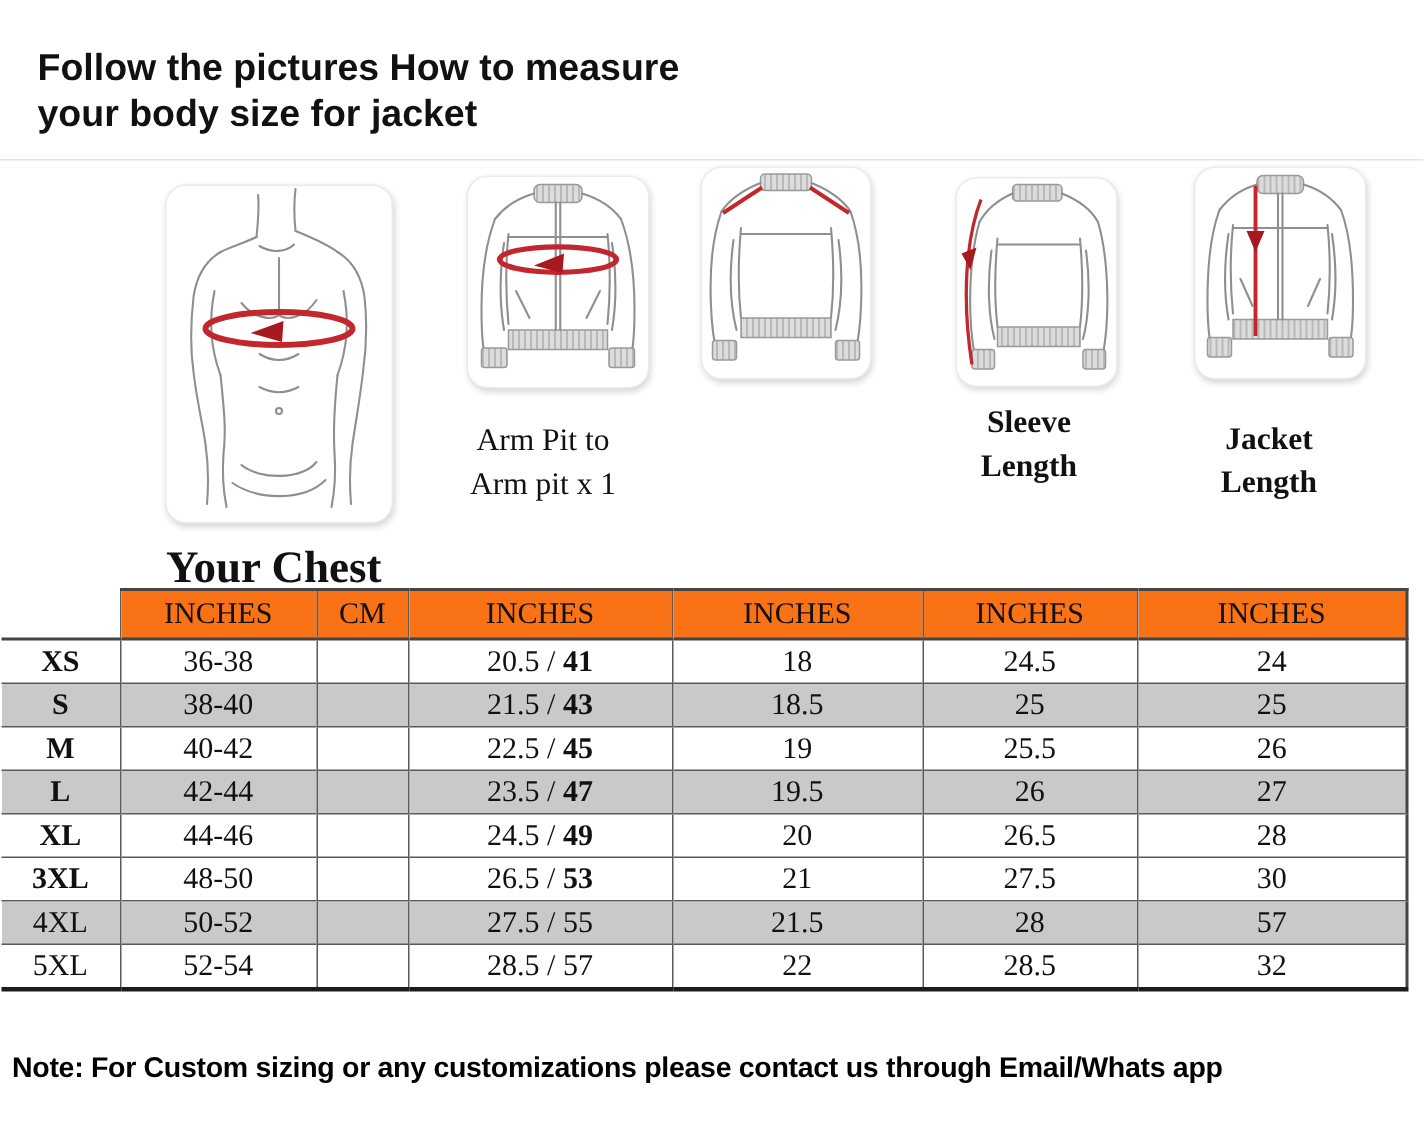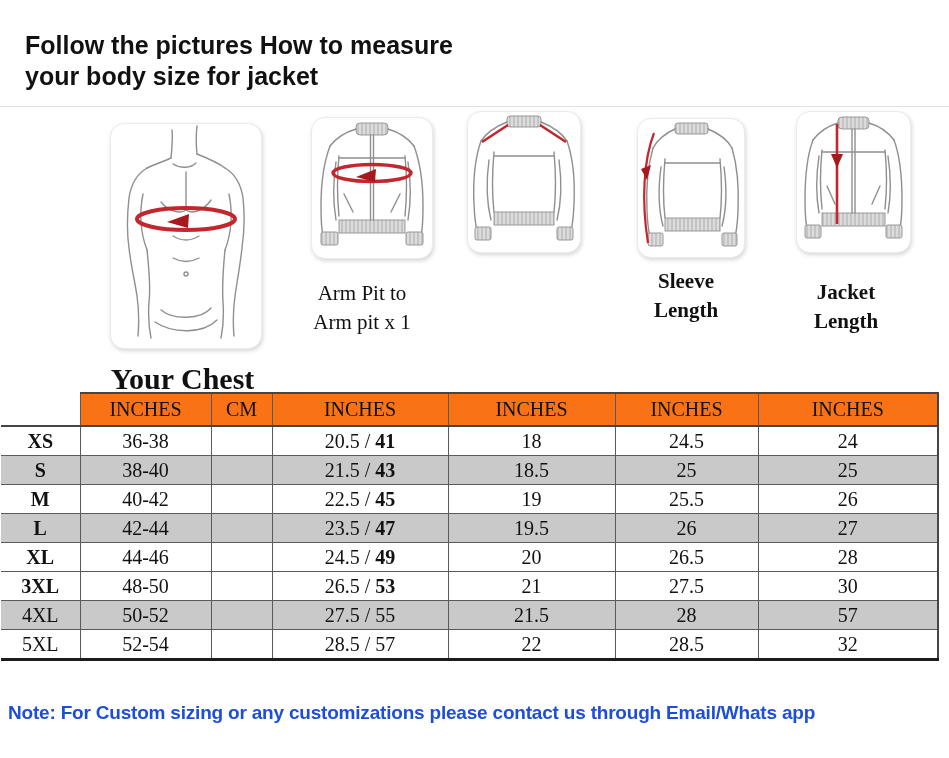--- a/index.html
+++ b/index.html
@@ -28,21 +28,21 @@
   .sizetable thead th{border-bottom:2px solid #454545;}
   .sizetable tbody tr:last-child td{border-bottom:3px solid #1c1c1c;}
   .sizetable tr.shade td{background:#c9c9c9;}
   .sizetable td.sz{font-weight:normal;}
   .sizetable td.sz.b, .sizetable .b{font-weight:bold;}
   .your-chest{position:absolute;left:100px;top:362px;width:165px;text-align:center;
               font-weight:bold;font-size:30px;color:#111;}
   
   .note{position:absolute;left:8px;top:702px;width:941px;white-space:nowrap;
         font-family:"Liberation Sans",sans-serif;font-weight:bold;font-size:19px;
-        letter-spacing:-0.2px;color:#1d4ed8;}
+        letter-spacing:-0.2px;color:#000000;}
   .ln{stroke:#8f8f8f;stroke-width:1.4;fill:none;stroke-linecap:round;}
   .red{stroke:#c1272d;fill:none;}
 </style>
 </head>
 <body>
 
 <div class="canvas">
 
   <div class="title">
     <div>Follow the pictures How to measure</div>

